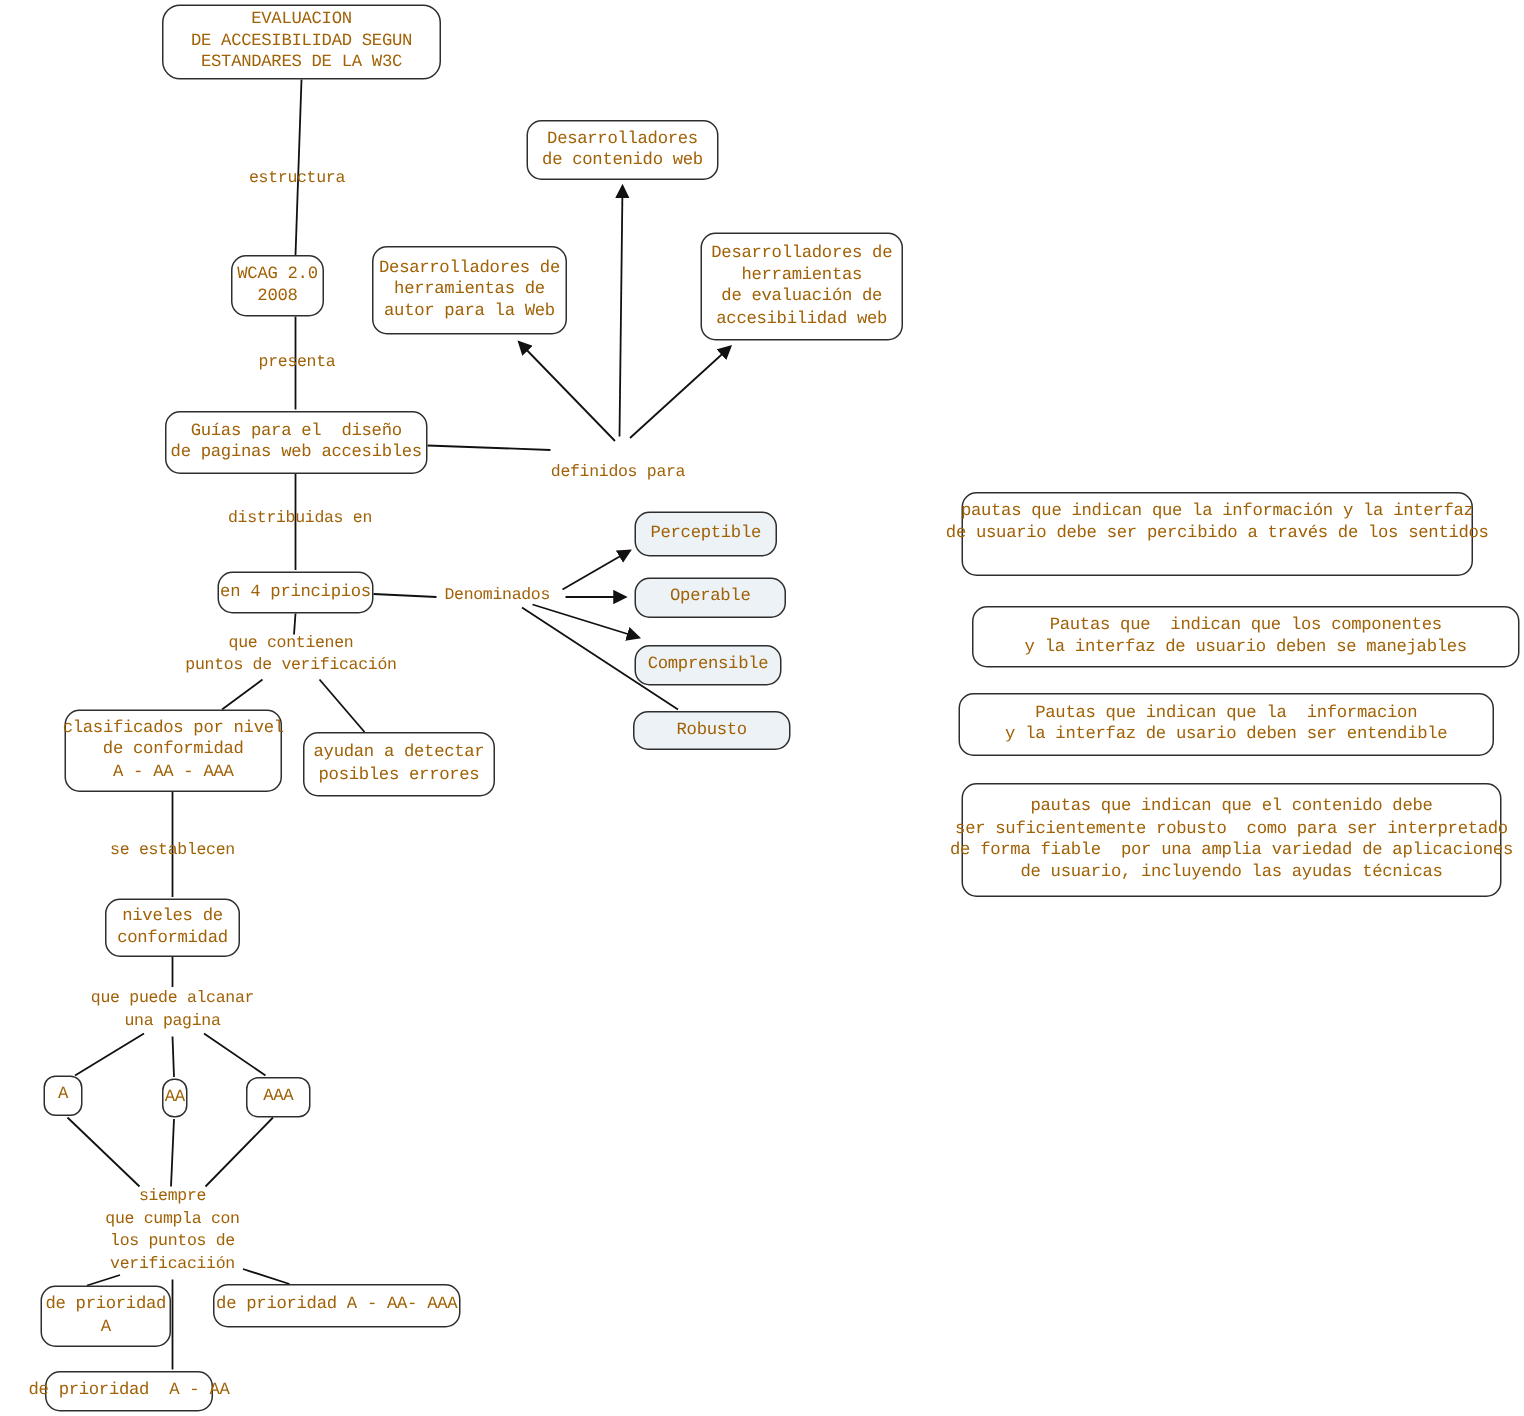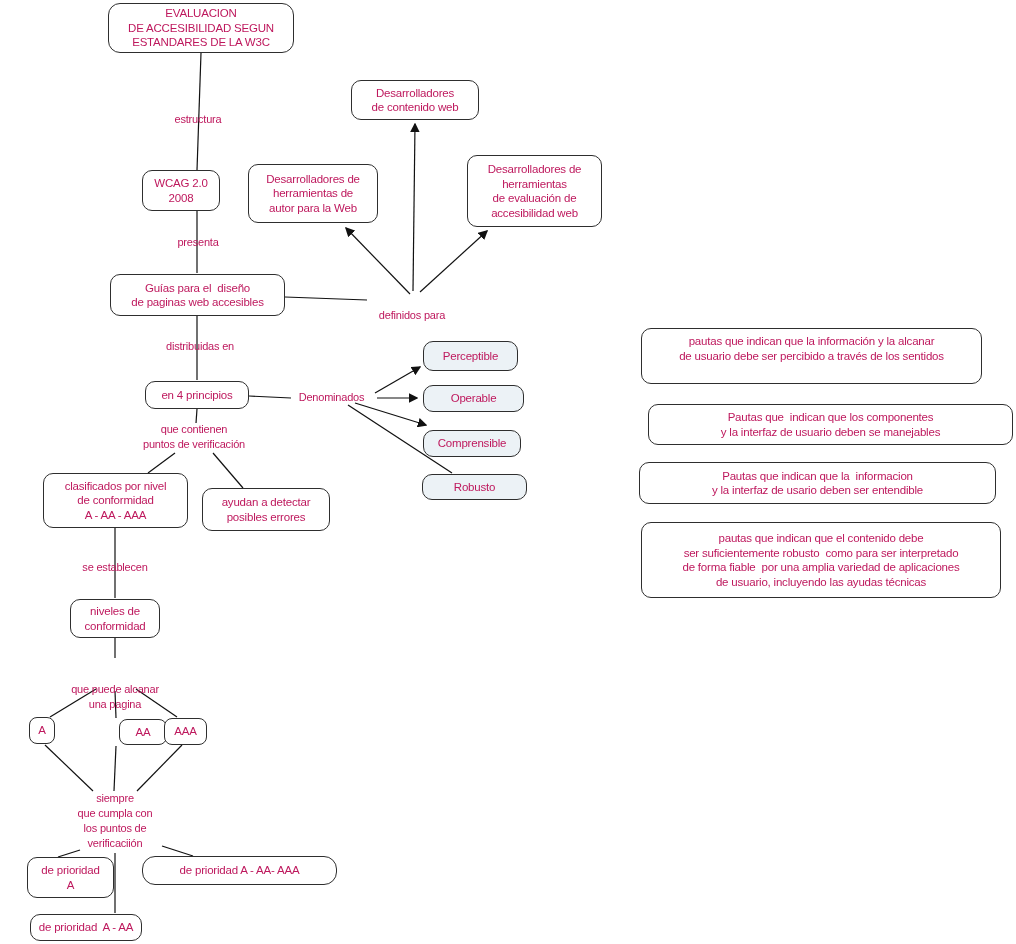--- a/index.html
+++ b/index.html
@@ -1,18 +1,18 @@
 <!DOCTYPE html>
 <html><head>
 <meta charset="utf-8">
 <style>
   html,body { margin:0; padding:0; background:#ffffff; }
   .canvas {
     position:relative; width:1016px; height:944px; background:#ffffff;
-    font-family:Liberation Sans, sans-serif; color:#be185d;
+    font-family:Liberation Mono, monospace; color:#a16207;
     overflow:hidden;
   }
   svg.wires { position:absolute; left:0; top:0; z-index:1; }
   .node {
     position:absolute; box-sizing:border-box;
     background:#ffffff; border:1.5px solid #2e2e2e; border-radius:10px;
     display:flex; align-items:center; justify-content:center;
     text-align:center; font-size:11.5px; line-height:14.5px;
     letter-spacing:-0.2px; white-space:pre; z-index:3;
   }
@@ -62,21 +62,21 @@
       <line x1="80" y1="850" x2="58" y2="857"></line>
       <line x1="115" y1="853" x2="115" y2="913"></line>
       <line x1="162" y1="846" x2="193" y2="856"></line>
     </g>
   </svg>
 
   <div class="node" style="left:108px; top:3px; width:186px; height:50px; border-radius:12px;">EVALUACION
 DE ACCESIBILIDAD SEGUN
 ESTANDARES DE LA W3C</div>
 
-  <div class="node" style="left:142px; top:170px; width:78px; height:41px;">WCAG 2.0
+  <div class="node" style="left:154px; top:170px; width:62px; height:41px;">WCAG 2.0
 2008</div>
 
   <div class="node" style="left:110px; top:274px; width:175px; height:42px;">Guías para el  diseño
 de paginas web accesibles</div>
 
   <div class="node" style="left:351px; top:80px; width:128px; height:40px;">Desarrolladores
 de contenido web</div>
 
   <div class="node" style="left:248px; top:164px; width:130px; height:59px;">Desarrolladores de
 herramientas de
@@ -90,21 +90,21 @@
   <div class="node" style="left:145px; top:381px; width:104px; height:28px;">en 4 principios</div>
 
   <div class="node principle" style="left:423px; top:341px; width:95px; height:30px;">Perceptible</div>
 
   <div class="node principle" style="left:423px; top:385px; width:101px; height:27px;">Operable</div>
 
   <div class="node principle" style="left:423px; top:430px; width:98px; height:27px;">Comprensible</div>
 
   <div class="node principle" style="left:422px; top:474px; width:105px; height:26px;">Robusto</div>
 
-  <div class="node vtop" style="left:641px; top:328px; width:341px; height:56px;">pautas que indican que la información y la alcanar
+  <div class="node vtop" style="left:641px; top:328px; width:341px; height:56px;">pautas que indican que la información y la interfaz
 de usuario debe ser percibido a través de los sentidos</div>
 
   <div class="node" style="left:648px; top:404px; width:365px; height:41px;">Pautas que  indican que los componentes
 y la interfaz de usuario deben se manejables</div>
 
   <div class="node" style="left:641px; top:522px; width:360px; height:76px;">pautas que indican que el contenido debe
 ser suficientemente robusto  como para ser interpretado
 de forma fiable  por una amplia variedad de aplicaciones
 de usuario, incluyendo las ayudas técnicas</div>
 
@@ -116,47 +116,47 @@
 
   <div class="node" style="left:43px; top:473px; width:145px; height:55px;">clasificados por nivel
 de conformidad
 A - AA - AAA</div>
 
   <div class="node" style="left:70px; top:599px; width:90px; height:39px;">niveles de
 conformidad</div>
 
   <div class="node small" style="left:29px; top:717px; width:26px; height:27px;">A</div>
 
-  <div class="node small" style="left:119px; top:719px; width:48px; height:26px;">AA</div>
+  <div class="node small" style="left:108px; top:719px; width:17px; height:26px;">AA</div>
 
   <div class="node small" style="left:164px; top:718px; width:43px; height:27px;text-align:right;">AAA</div>
 
   <div class="node" style="left:2px; top:857px; width:87px; height:41px;margin-left:25px;">de prioridad
 A</div>
 
-  <div class="node" style="left:142px; top:856px; width:195px; height:29px;border-radius:13px;">de prioridad A - AA- AAA</div>
+  <div class="node" style="left:142px; top:856px; width:165px; height:29px;">de prioridad A - AA- AAA</div>
 
   <div class="node" style="left:30px; top:914px; width:112px; height:27px;">de prioridad  A - AA</div>
 
   <div class="lbl" style="left:165px; top:112px; width:66px;">estructura</div>
 
   <div class="lbl" style="left:169px; top:235px; width:58px;">presenta</div>
 
   <div class="lbl" style="left:366px; top:292px; width:92px;margin-top:16px;">definidos para</div>
 
   <div class="lbl" style="left:152px; top:339px; width:96px;">distribuidas en</div>
 
   <div class="lbl" style="left:289px; top:390px; width:85px;">Denominados</div>
 
   <div class="lbl" style="left:122px; top:422px; width:144px;">que contienen
 puntos de verificación</div>
 
   <div class="lbl" style="left:72px; top:544px; width:86px;margin-top:16px;">se establecen</div>
 
-  <div class="lbl" style="left:57px; top:659px; width:116px;margin-top:23px;">que puede alcanar
+  <div class="lbl" style="left:57px; top:659px; width:116px;">que puede alcanar
 una pagina</div>
 
   <div class="lbl" style="left:64px; top:791px; width:102px;">siempre
 que cumpla con
 los puntos de
 verificaciión</div>
 
 </div>
 
 </body></html>

